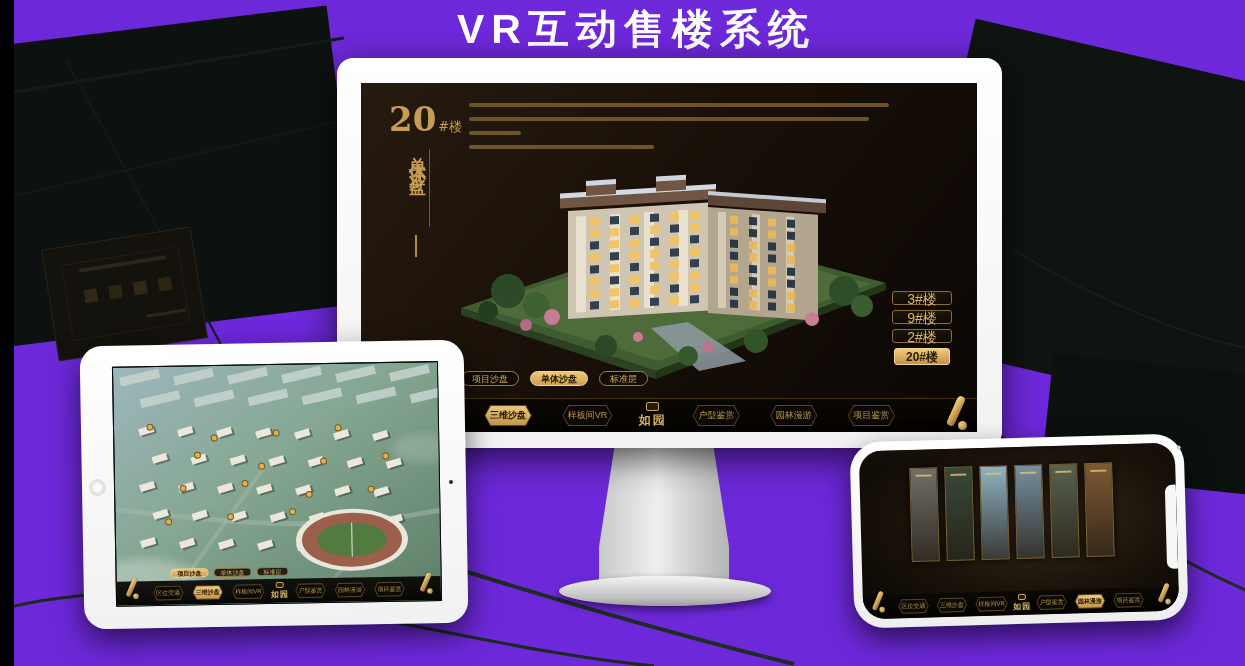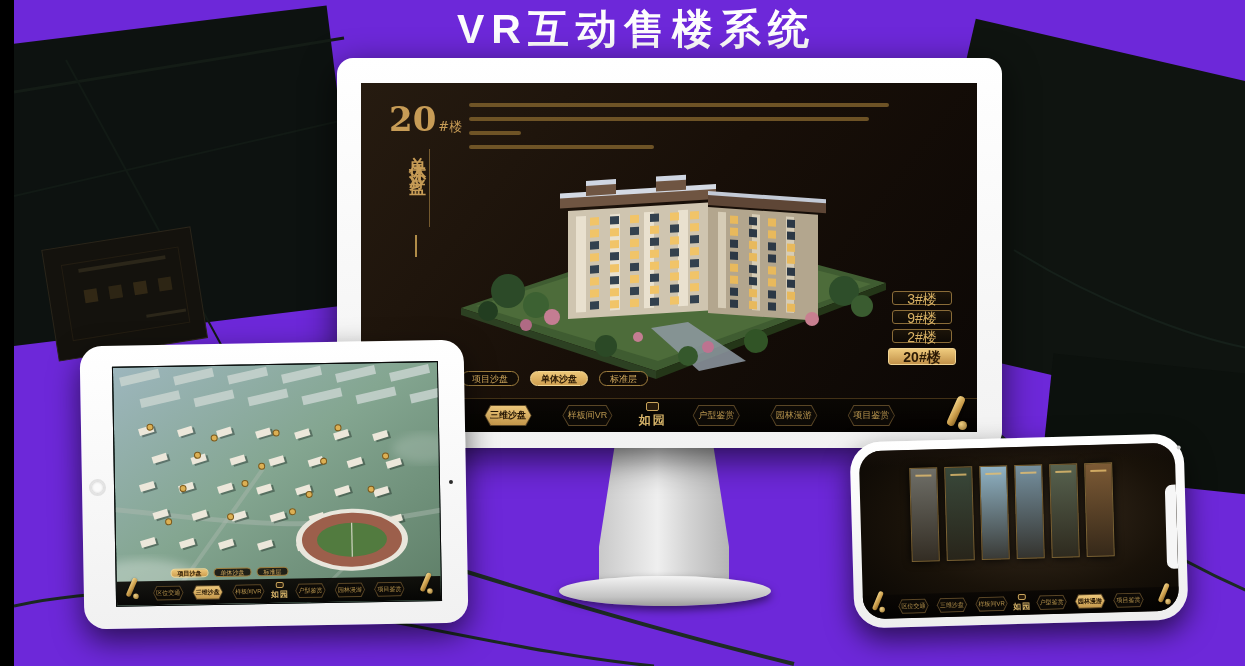--- a/index.html
+++ b/index.html
@@ -42,21 +42,21 @@
   .scr-para{position:absolute;left:108px;top:20px;width:420px;}
   .scr-para .tline{height:4px;background:#7d5f2b;opacity:.85;margin-bottom:10px;
     border-radius:2px;filter:blur(.4px);}
   .building-art{position:absolute;left:95px;top:60px;}
 
   .bbtn-col{position:absolute;right:16px;top:208px;width:78px;display:flex;
     flex-direction:column;gap:5px;align-items:center;}
   .bbtn{width:60px;height:14px;line-height:14px;text-align:center;font-size:14px;
     color:#d9b265;border:1px solid #8a6c38;border-radius:3px;
     background:linear-gradient(#1c1409,#0e0a05);}
-  .bbtn.active{width:68px;height:17px;line-height:17px;font-size:14px;font-weight:bold;
+  .bbtn.active{width:56px;height:17px;line-height:17px;font-size:12px;font-weight:bold;
     color:#2b1a05;border:1px solid #f0d494;
     background:linear-gradient(#efcb7d,#c2924a);}
 
   .pill-row{position:absolute;display:flex;gap:11px;}
   .monitor-subtabs{left:100px;top:288px;}
   .pill{height:15px;line-height:15px;padding:0 10px;font-size:9px;border-radius:9px;
     border:1px solid #a07f3f;color:#d6ad5f;background:rgba(18,12,6,.85);}
   .pill.active{background:linear-gradient(#eec879,#cf9f50);color:#2b1a05;
     border-color:#f2d795;font-weight:bold;}
 

